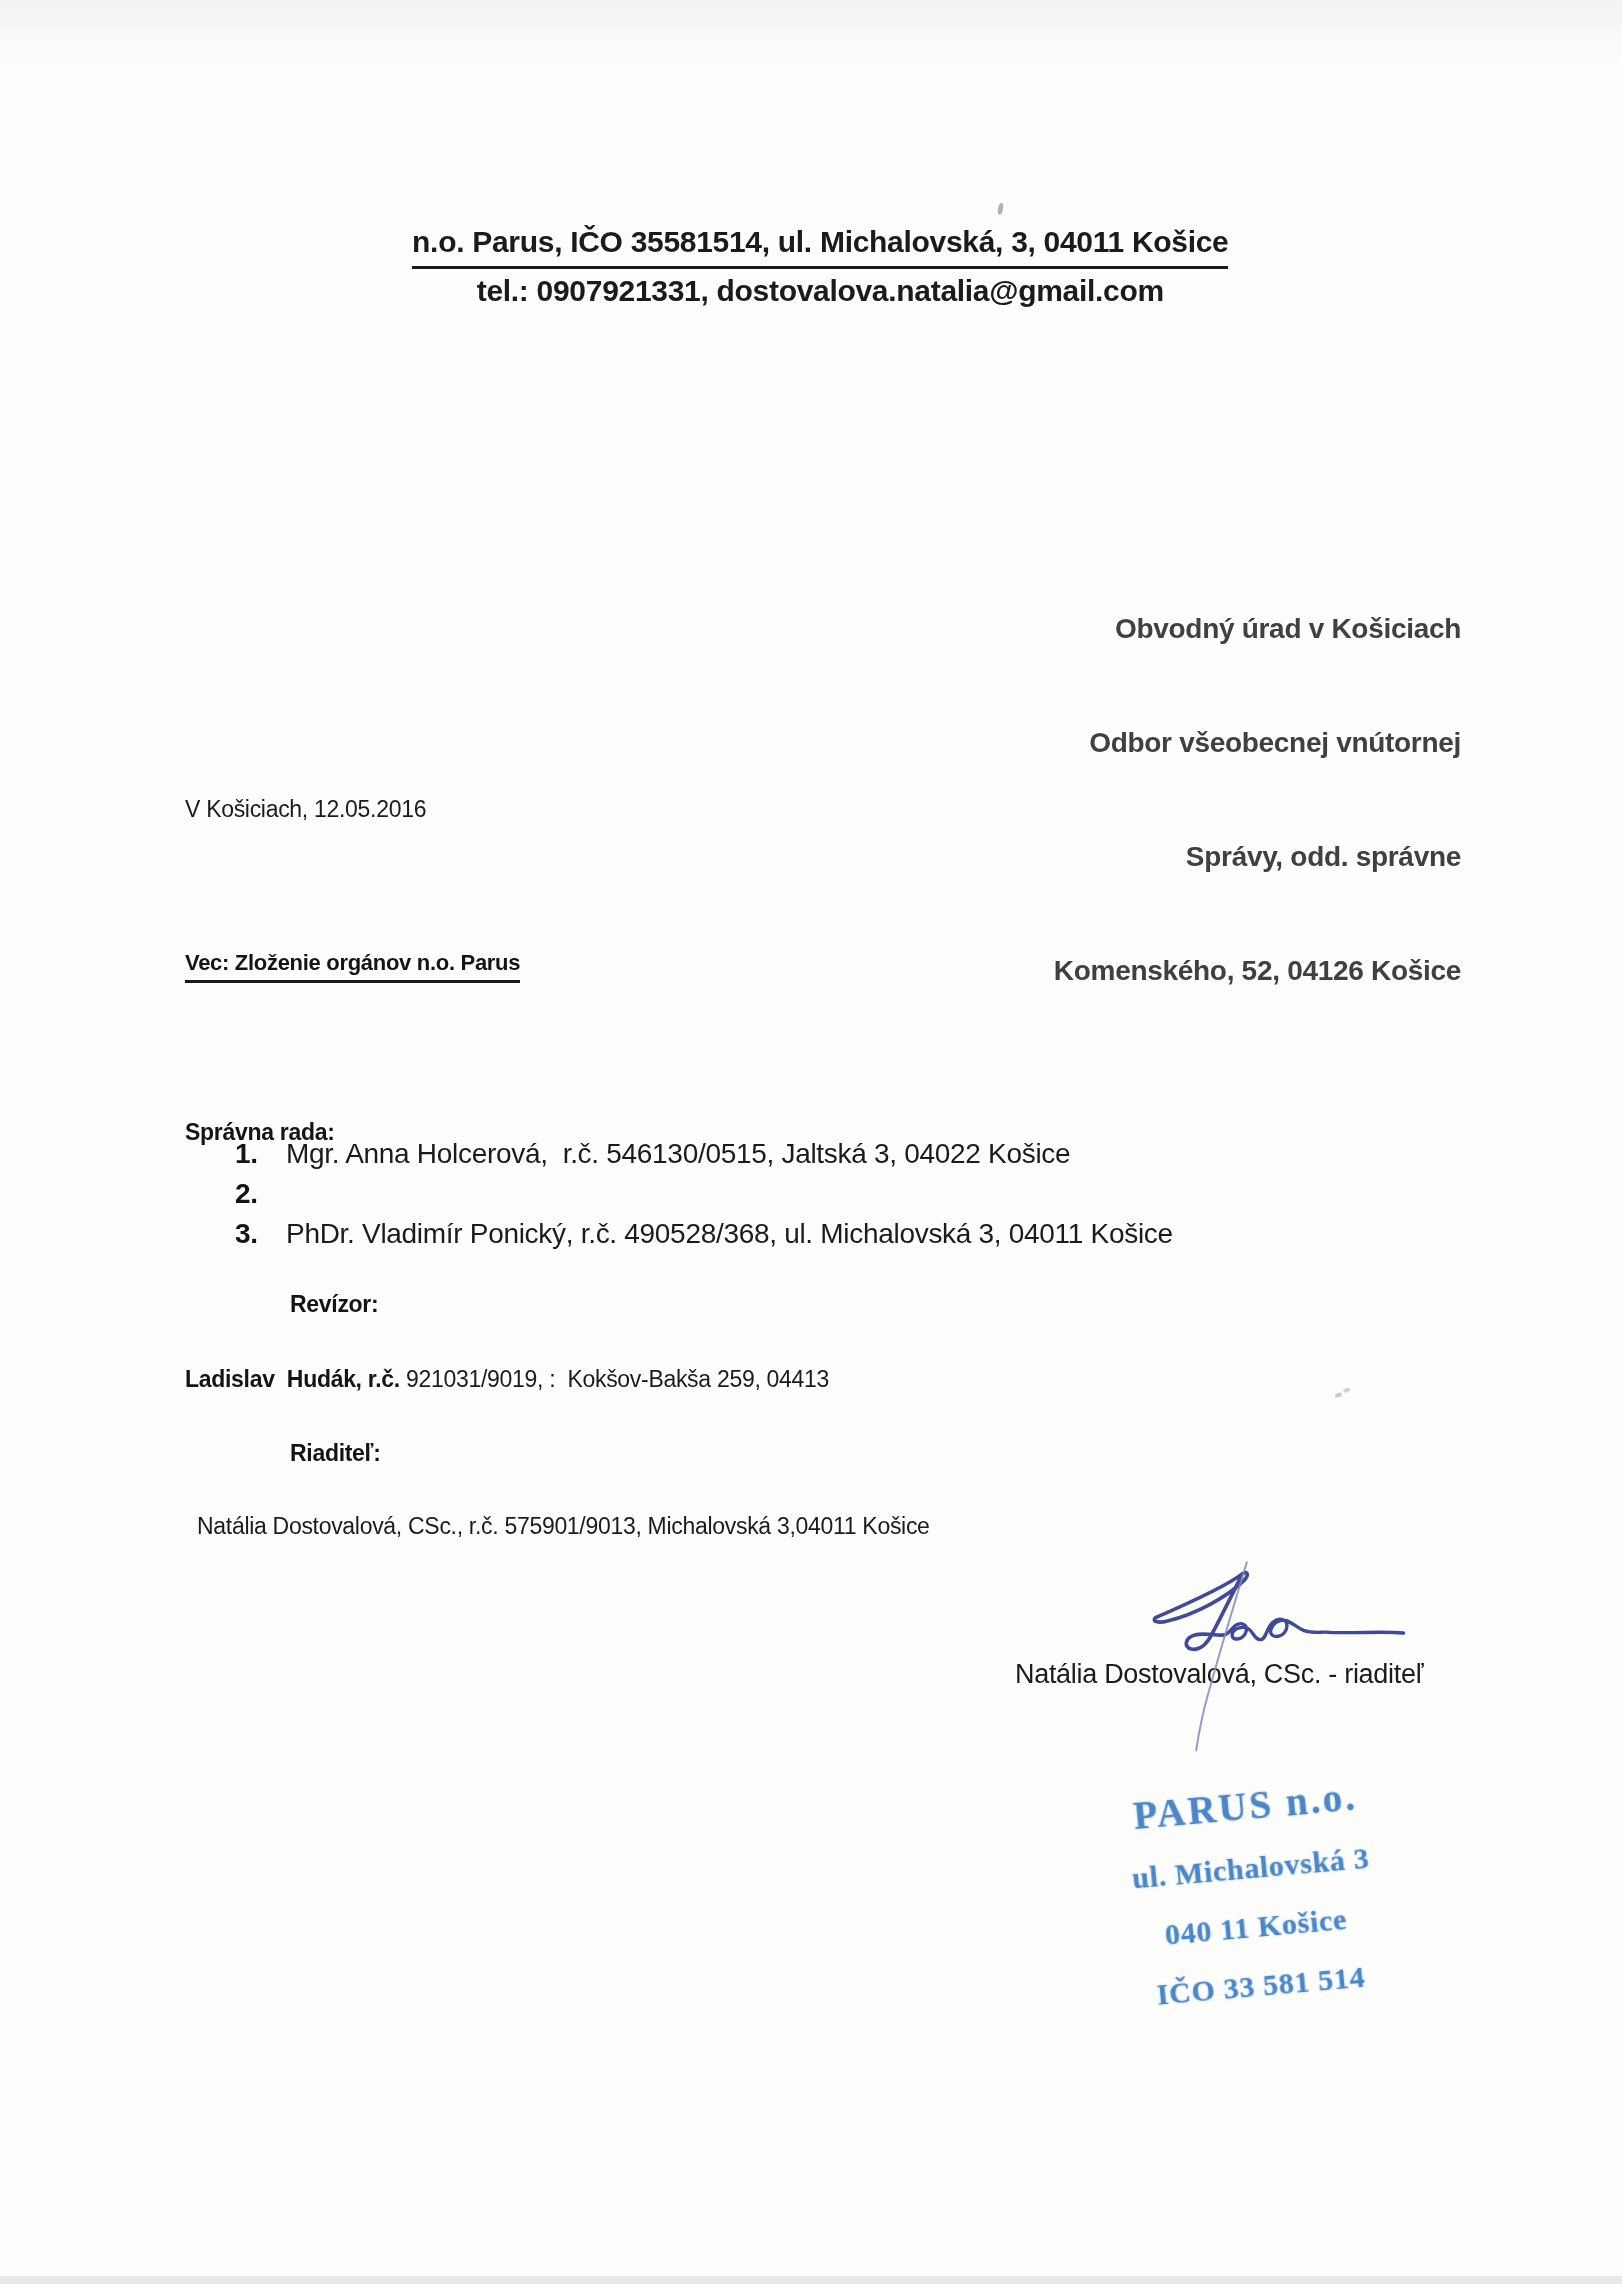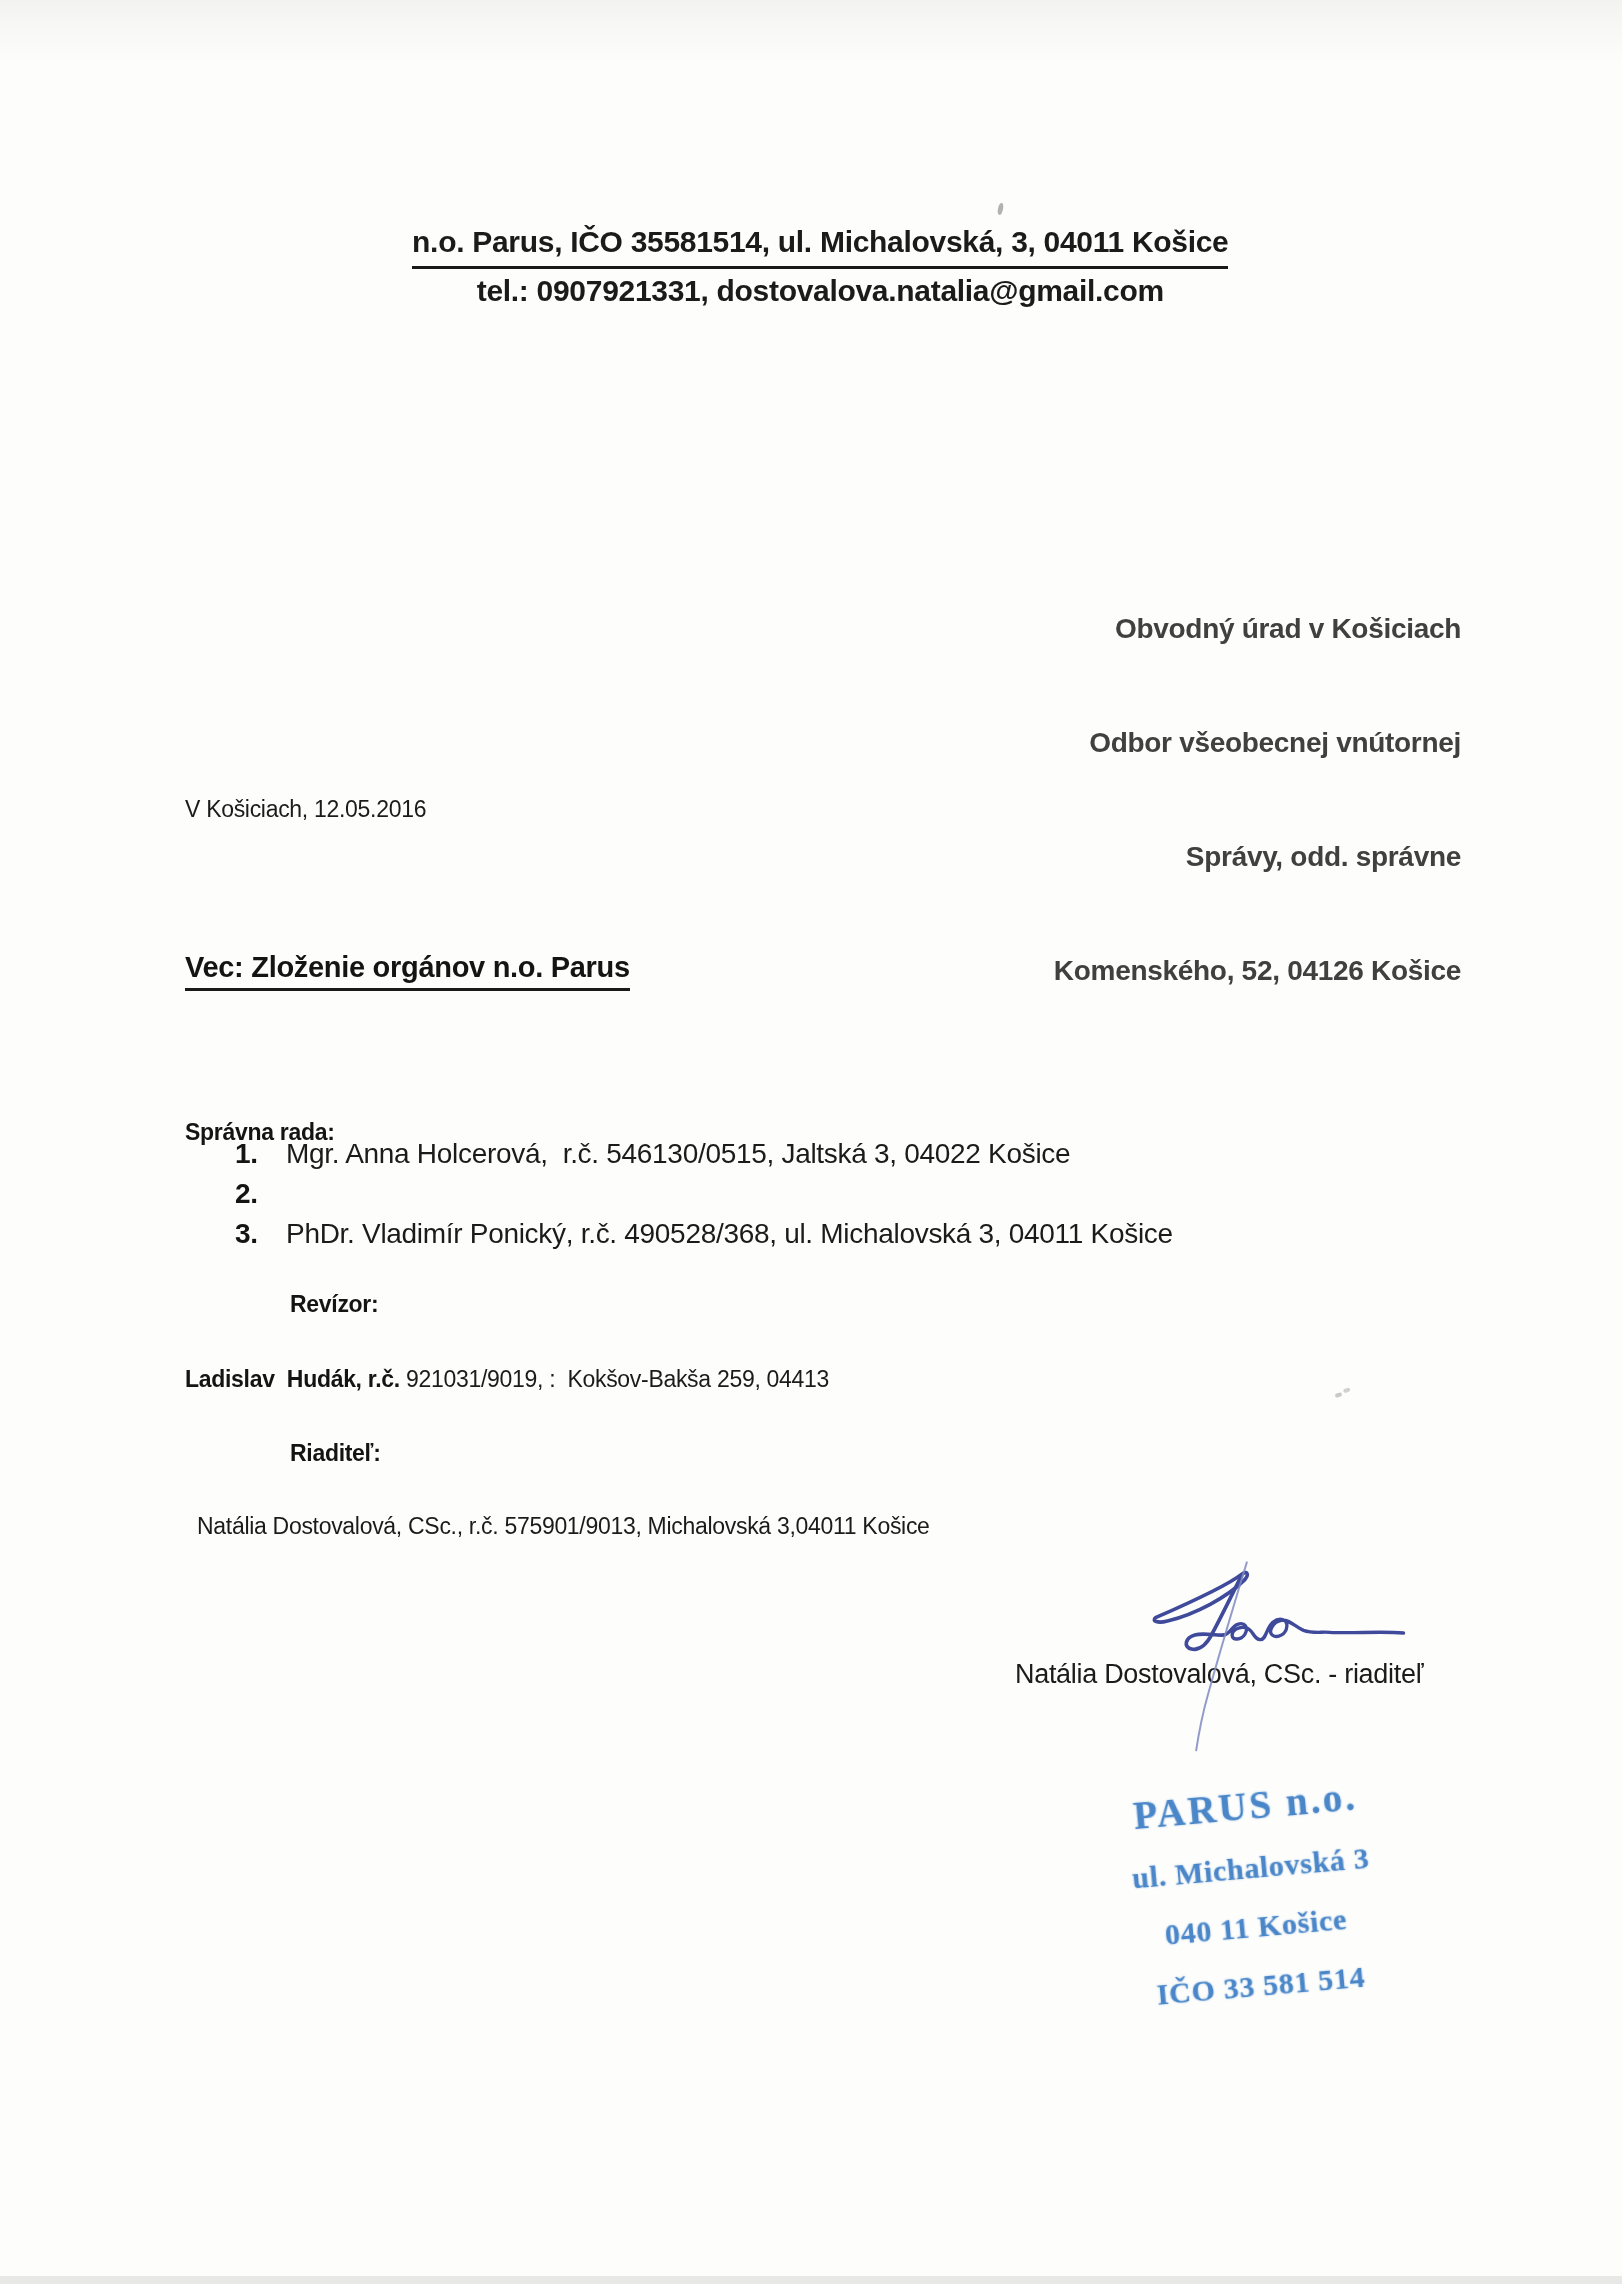--- a/index.html
+++ b/index.html
@@ -26,21 +26,21 @@
   
   .header{position:absolute;top:220px;left:9.3px;width:1622px;text-align:center;}
   .header .h1{font-size:30px;font-weight:700;letter-spacing:-0.3px;line-height:43px;}
   .header .h2{font-size:30px;font-weight:700;letter-spacing:-0.3px;line-height:43px;}
 
   
   .recipient{position:absolute;top:534px;right:161px;text-align:right;
     font-size:28px;font-weight:700;letter-spacing:-0.3px;line-height:38px;color:#404040;white-space:pre;}
 
   .dateline{top:796px;left:185px;}
-  .subject{top:950px;left:185px;font-size:29px;}
+  .subject{top:950px;left:185px;font-size:22px;}
   .intro{top:1022px;left:185px;}
   .board-heading{top:1099px;left:185px;margin-top:20px;}
 
   .board-list{position:absolute;top:1134px;left:235px;}
   .board-row{display:flex;height:40px;line-height:40px;font-size:28px;letter-spacing:-0.3px;white-space:pre;}
   .board-row .num{width:51px;font-weight:700;color:#141414;}
 
   .revizor{top:1291px;left:290px;}
   .auditor-line{top:1366px;left:185px;}
   .riaditel{top:1440px;left:290px;}

